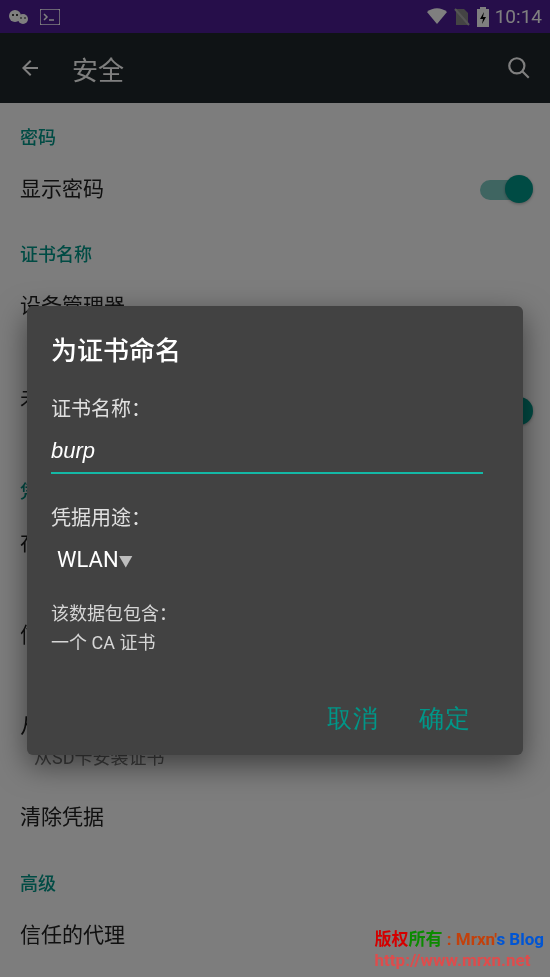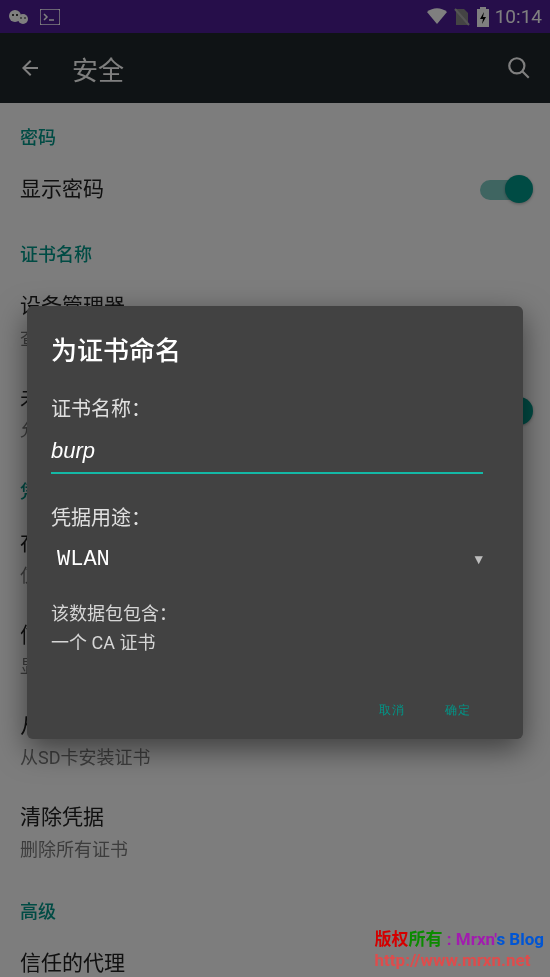--- a/index.html
+++ b/index.html
@@ -23,21 +23,21 @@
   }
   .app-bar .title { font-size: 26px; font-weight: 400; }
   .app-bar .search { margin-left: auto; }
   .content { padding: 0 20px; }
   .section-header {
     color: #009688; font-size: 18px; font-weight: 500;
     padding-top: 20px; padding-bottom: 8px;
   }
   .item { padding: 18px 0 16px 0; }
   .item .primary { font-size: 21px; color: #202020; line-height: 1.4;}
-  .item .secondary { font-size: 18px; color: #7a7a7a; margin-top: 2px; }
+  .item .secondary { font-size: 18px; color: #7a7a7a; margin-top: 2px; margin-left: 14px; }
   .item.with-toggle { display: flex; align-items: center; justify-content: space-between; }
   .toggle {
     width: 50px; height: 20px; border-radius: 10px;
     background: #7fcac3; position: relative; flex-shrink: 0;
   }
   .toggle::after {
     content: ""; position: absolute; right: -3px; top: -5px;
     width: 28px; height: 28px; border-radius: 50%;
     background: #009688; box-shadow: 0 1px 3px rgba(0,0,0,0.3);
   }
@@ -52,42 +52,41 @@
   .dialog-title { font-size: 26px; font-weight: 500; margin-bottom: 26px; }
   .field-label { font-size: 20px; color: #e0e0e0; margin-bottom: 10px; }
   .text-input {
     width: 100%; background: transparent; border: none;
     border-bottom: 2px solid #14b8a6; color: #fff;
     font-size: 22px; padding: 6px 0 8px 0; outline: none;
     margin-bottom: 28px;
     font-style: italic;
   }
   .dropdown {
-    display: flex; align-items: center; justify-content: space-between;
+    display: flex; align-items: center; 
     padding: 6px 0 10px 6px; font-size: 22px; color: #fff;
     margin-bottom: 18px;
-    font-family: Liberation Mono, monospace;
   }
   .dropdown .arrow { color: #bdbdbd; font-size: 14px; }
   .info-line { font-size: 18px; color: #d6d6d6; line-height: 1.6; }
   .dialog-actions {
     display: flex; justify-content: flex-end; gap: 40px;
     margin-top: 44px; padding-right: 12px; padding-bottom: 8px;
   }
   .dialog-btn {
     background: none; border: none; color: #009688;
-    font-size: 12px; font-weight: 500; cursor: pointer;
+    font-size: 25px; font-weight: 500; cursor: pointer;
     letter-spacing: 1px;
   }
   .watermark {
     position: absolute; right: 6px; bottom: 6px;
     font-size: 17px; font-weight: bold; line-height: 1.25;
     text-align: left;
   }
-  .wm1 .a{color:#d40000}.wm1 .b{color:#0b8a00}.wm1 .c{color:#a21caf}.wm1 .d{color:#0055d4}
+  .wm1 .a{color:#d40000}.wm1 .b{color:#0b8a00}.wm1 .c{color:#c2410c}.wm1 .d{color:#0055d4}
   .wm2 { color:#ef4444; opacity:0.85; }
   svg { display: block; }
 </style>
 </head>
 <body>
 
 <div class="status-bar">
   <div class="status-left">
     <span>
       <svg width="22" height="18" viewBox="0 0 22 18">
@@ -173,21 +172,20 @@
   <div class="item">
     <div class="primary">信</div>
     <div class="secondary">显</div>
   </div>
   <div class="item">
     <div class="primary">从</div>
     <div class="secondary">从SD卡安装证书</div>
   </div>
   <div class="item">
     <div class="primary">清除凭据</div>
-    <div class="secondary">删除所有证书</div>
   </div>
 
   <div class="section-header">高级</div>
   <div class="item">
     <div class="primary">信任的代理</div>
 
   </div>
 </div>
 
 <div class="scrim"></div>

